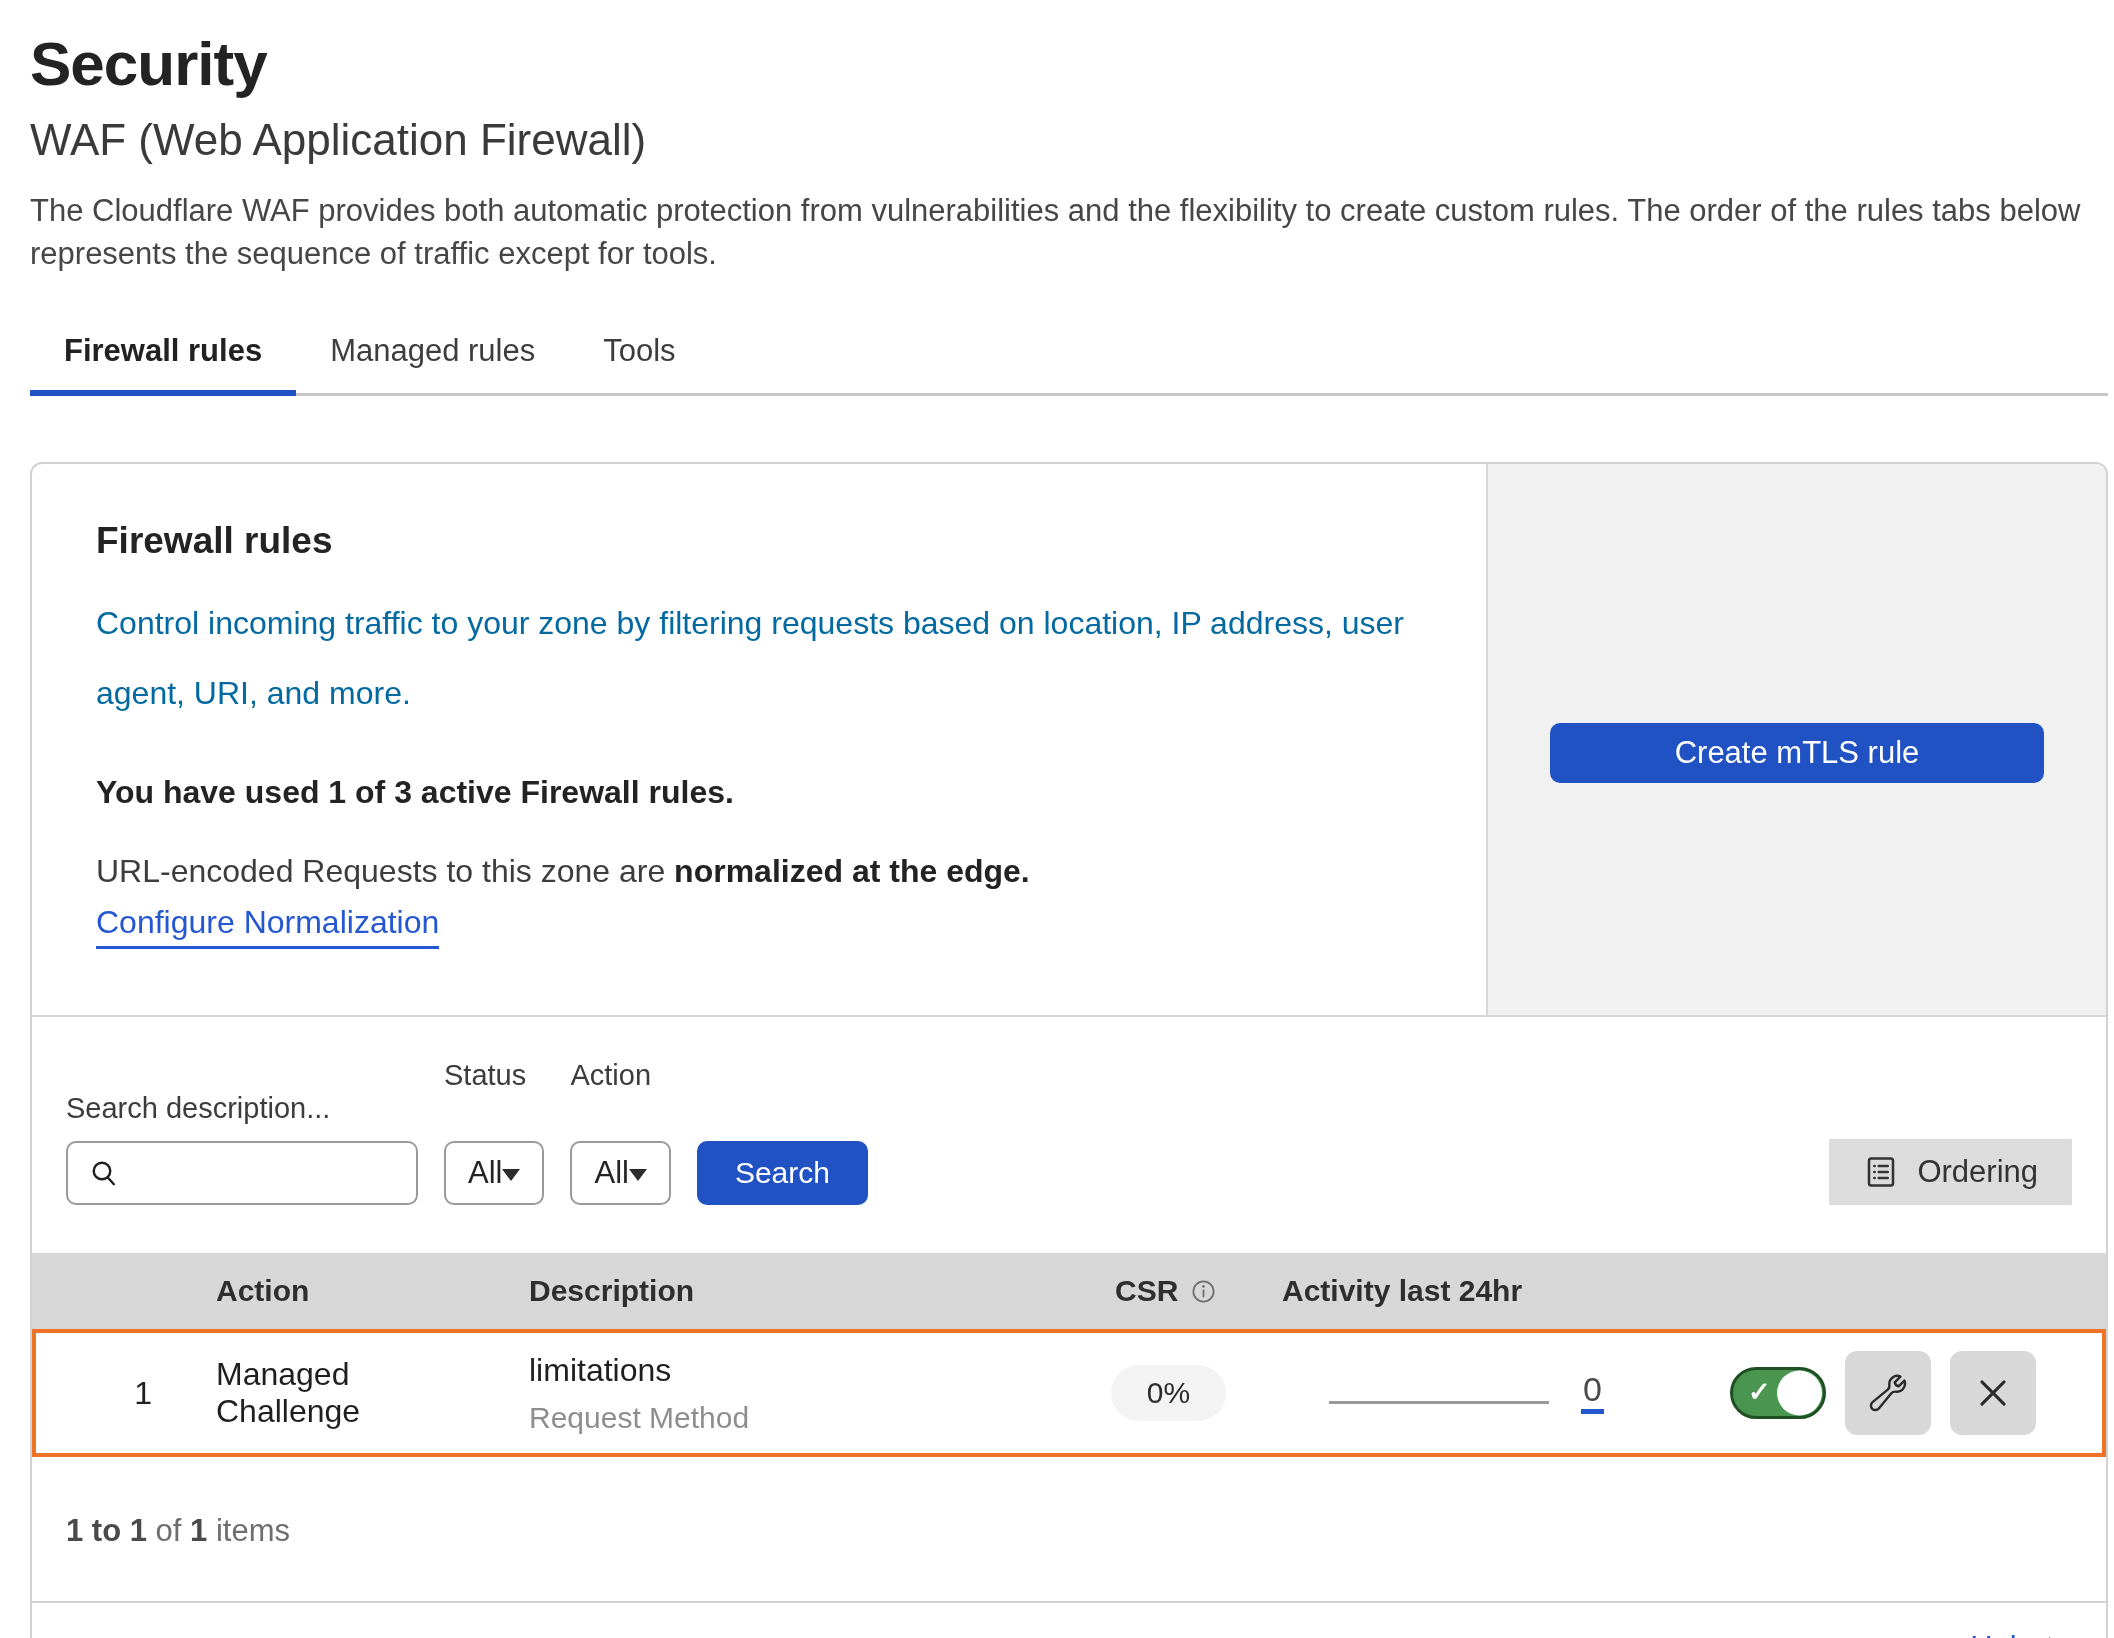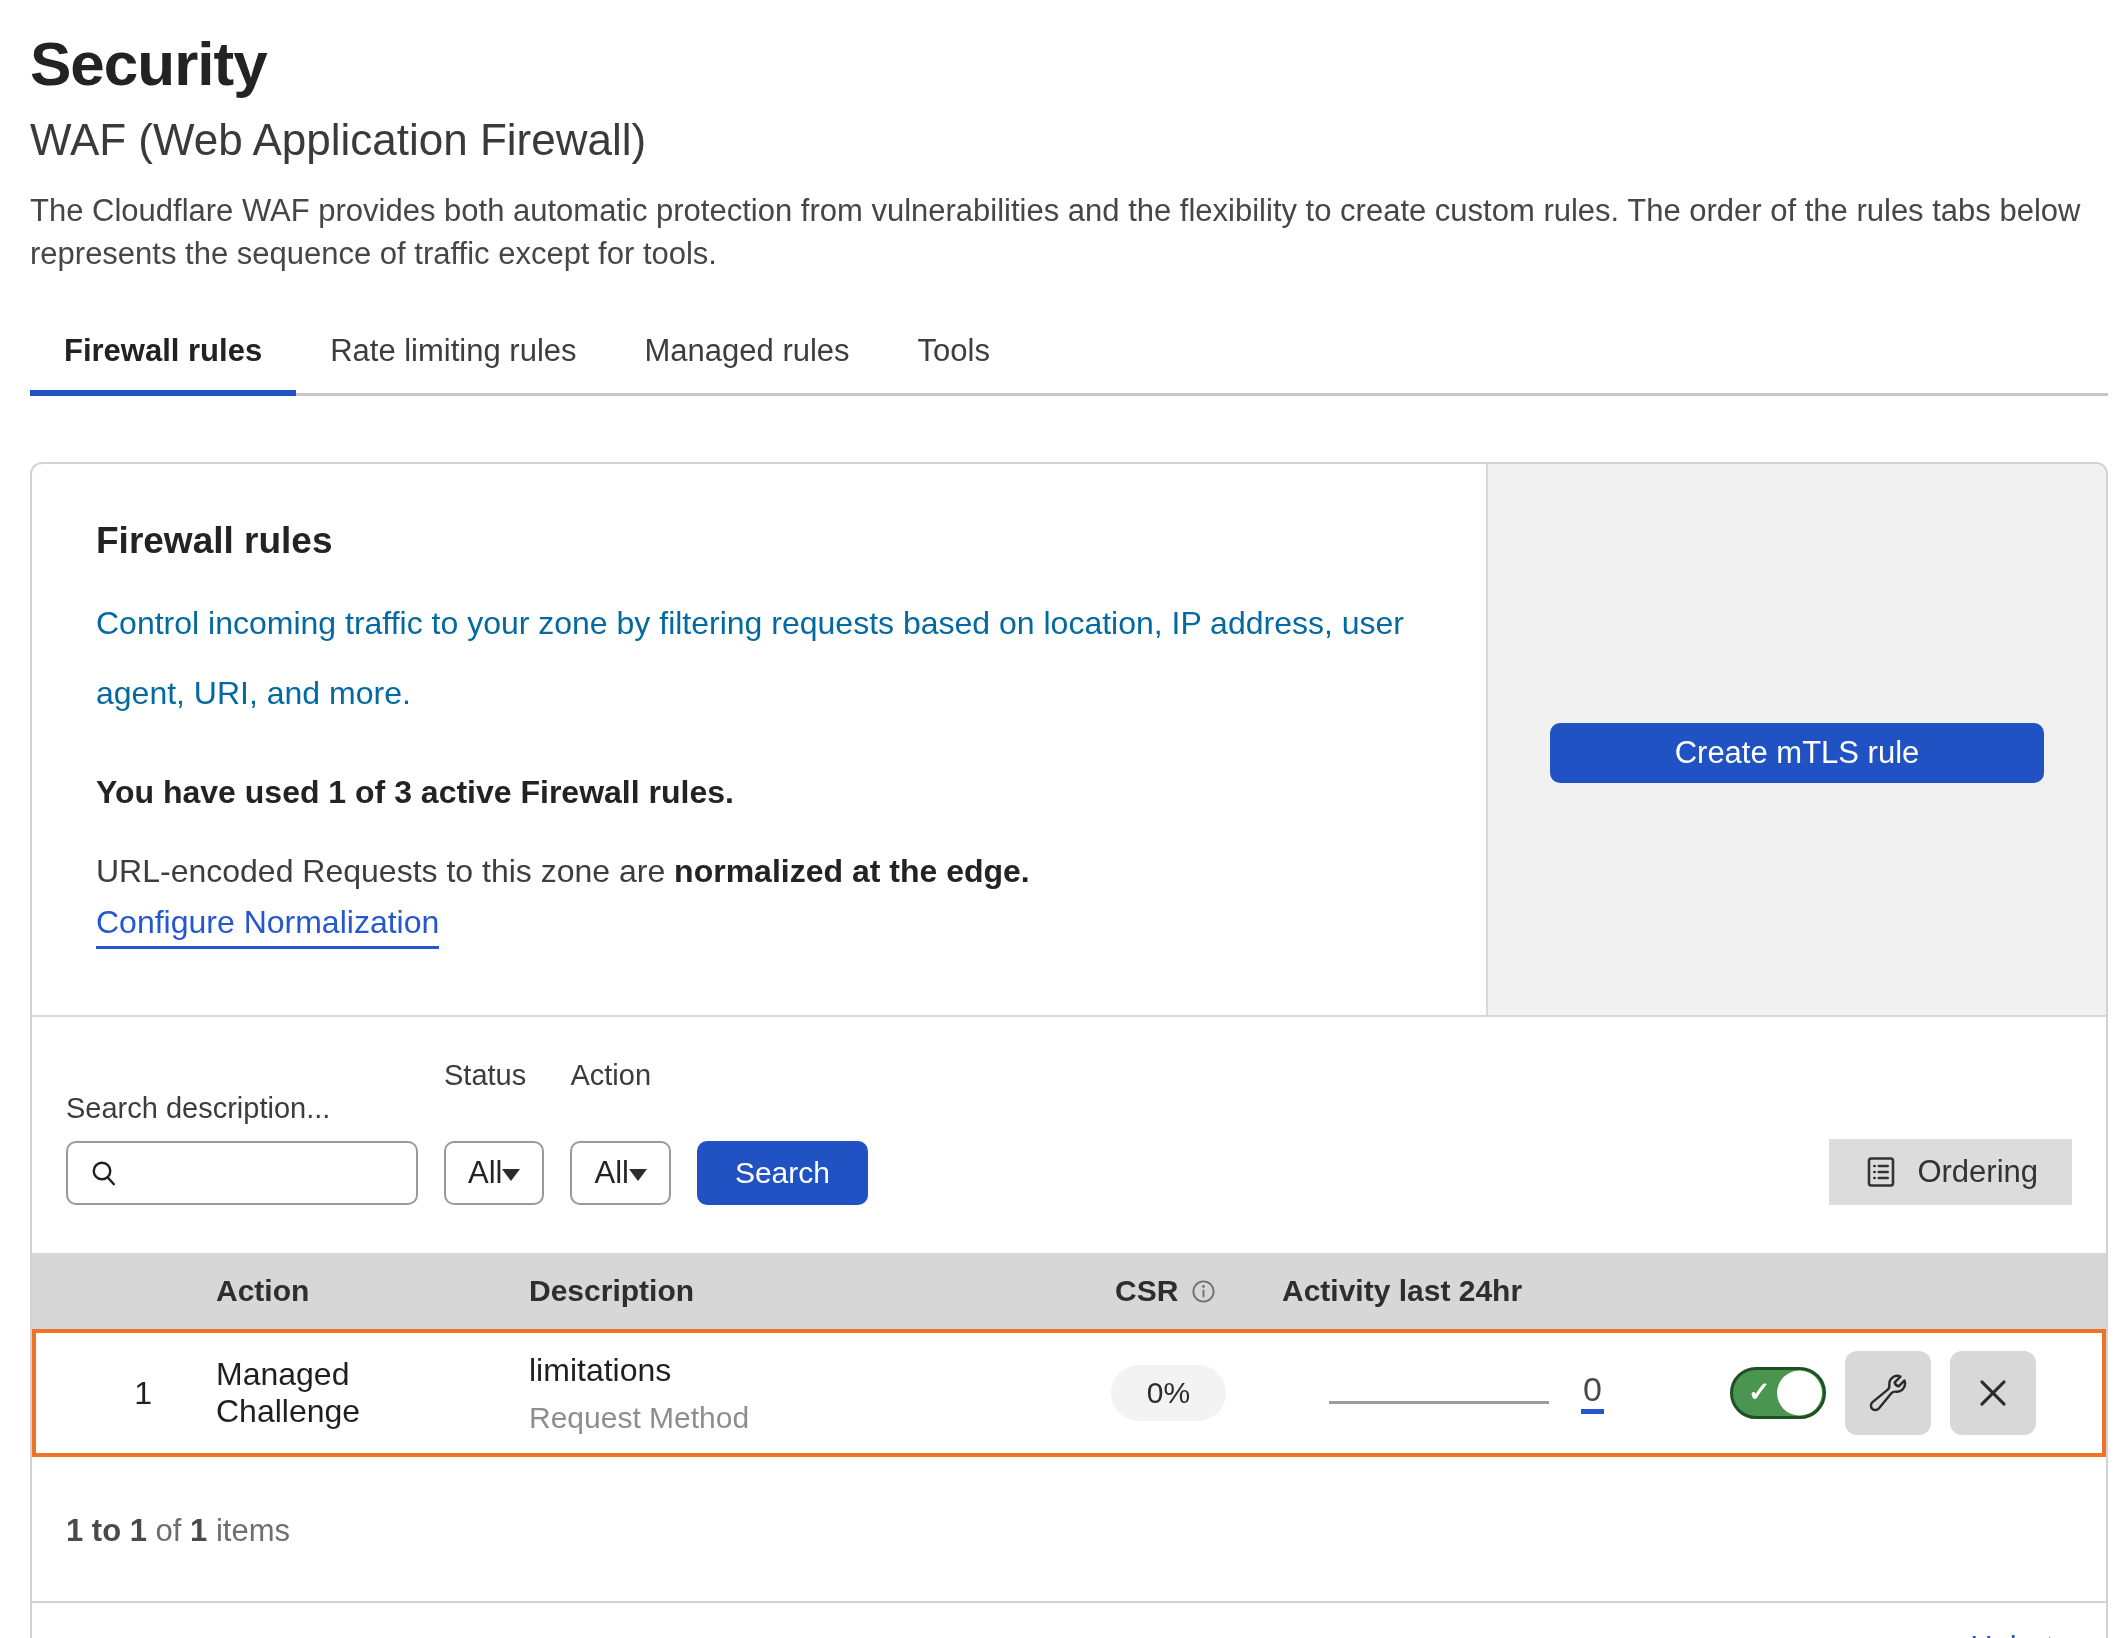--- a/index.html
+++ b/index.html
@@ -90,21 +90,20 @@
 <body>
 
 <div class="page">
 
   <h1 class="page-title">Security</h1>
   <h2 class="page-subtitle">WAF (Web Application Firewall)</h2>
   <p class="page-desc">The Cloudflare WAF provides both automatic protection from vulnerabilities and the flexibility to create custom rules. The order of the rules tabs below represents the sequence of traffic except for tools.</p>
 
   <div class="tabs">
     <div class="tab active">Firewall rules</div>
-    <div class="tab">Rate limiting rules</div>
     <div class="tab">Managed rules</div>
     <div class="tab">Tools</div>
   </div>
 
   <div class="card">
 
     <div class="card-top">
       <div class="card-top-left">
         <h3 class="card-heading">Firewall rules</h3>
         <p class="card-desc">Control incoming traffic to your zone by filtering requests based on location, IP address, user agent, URI, and more.</p>

